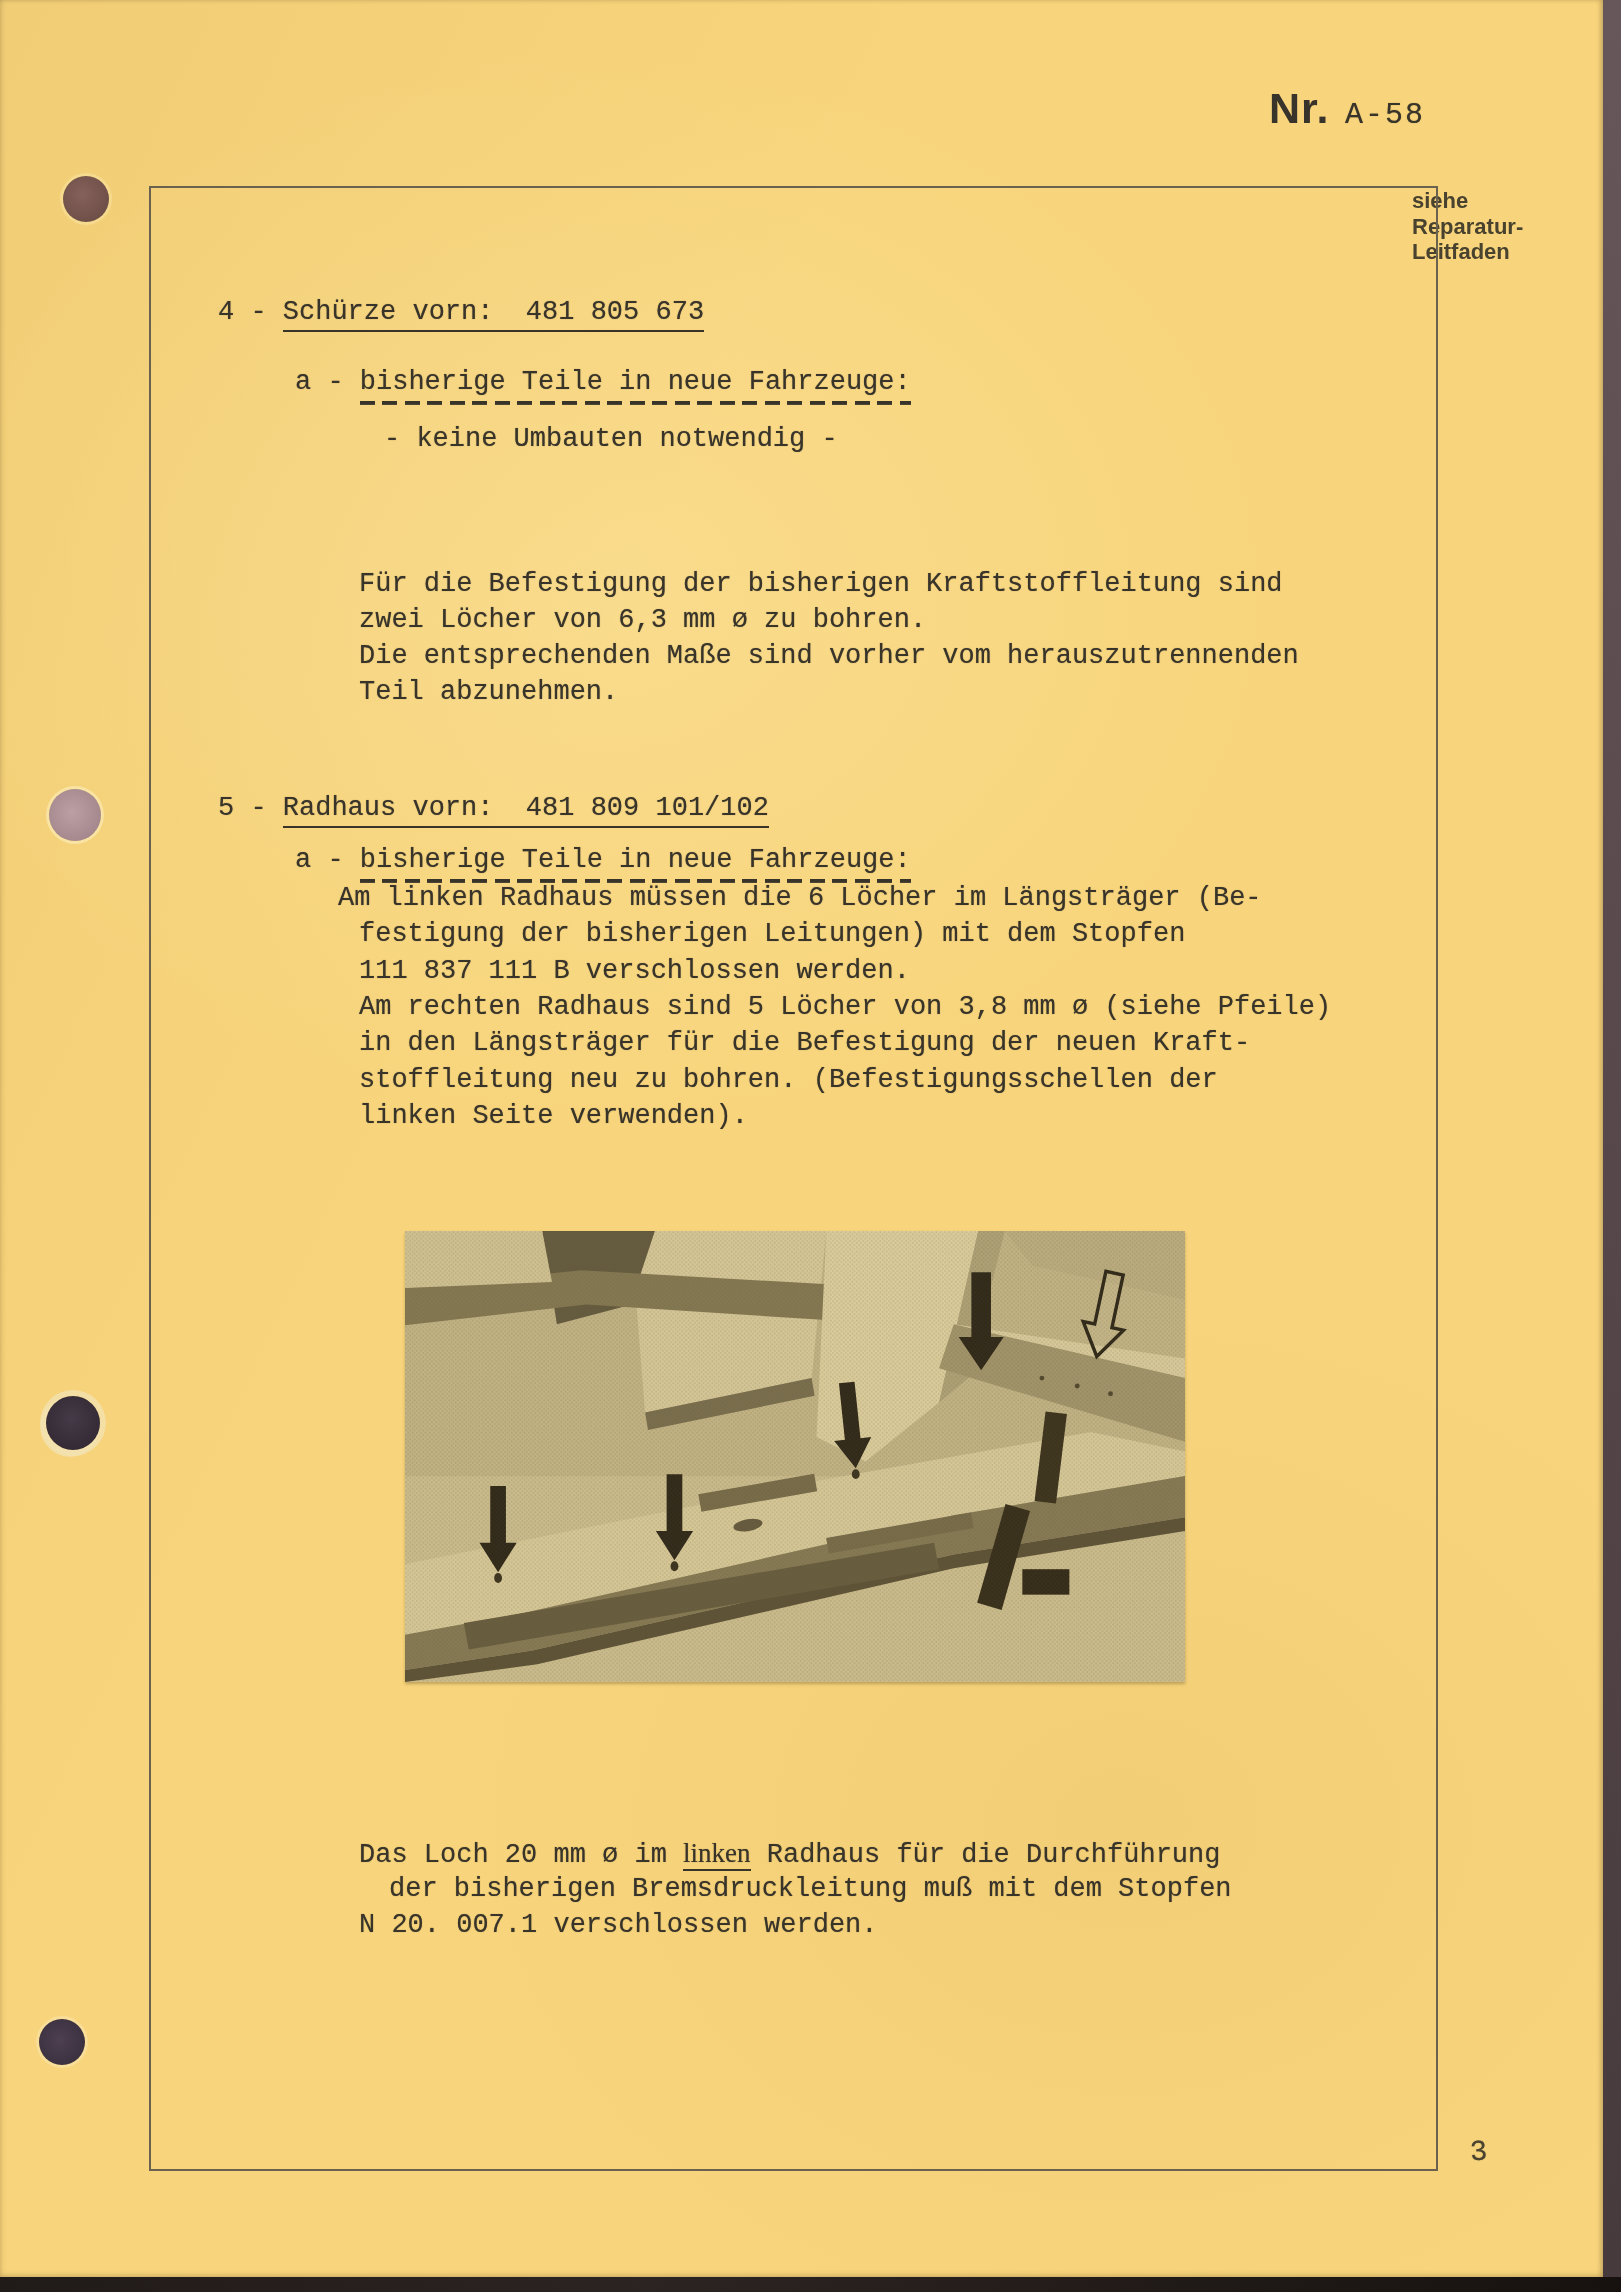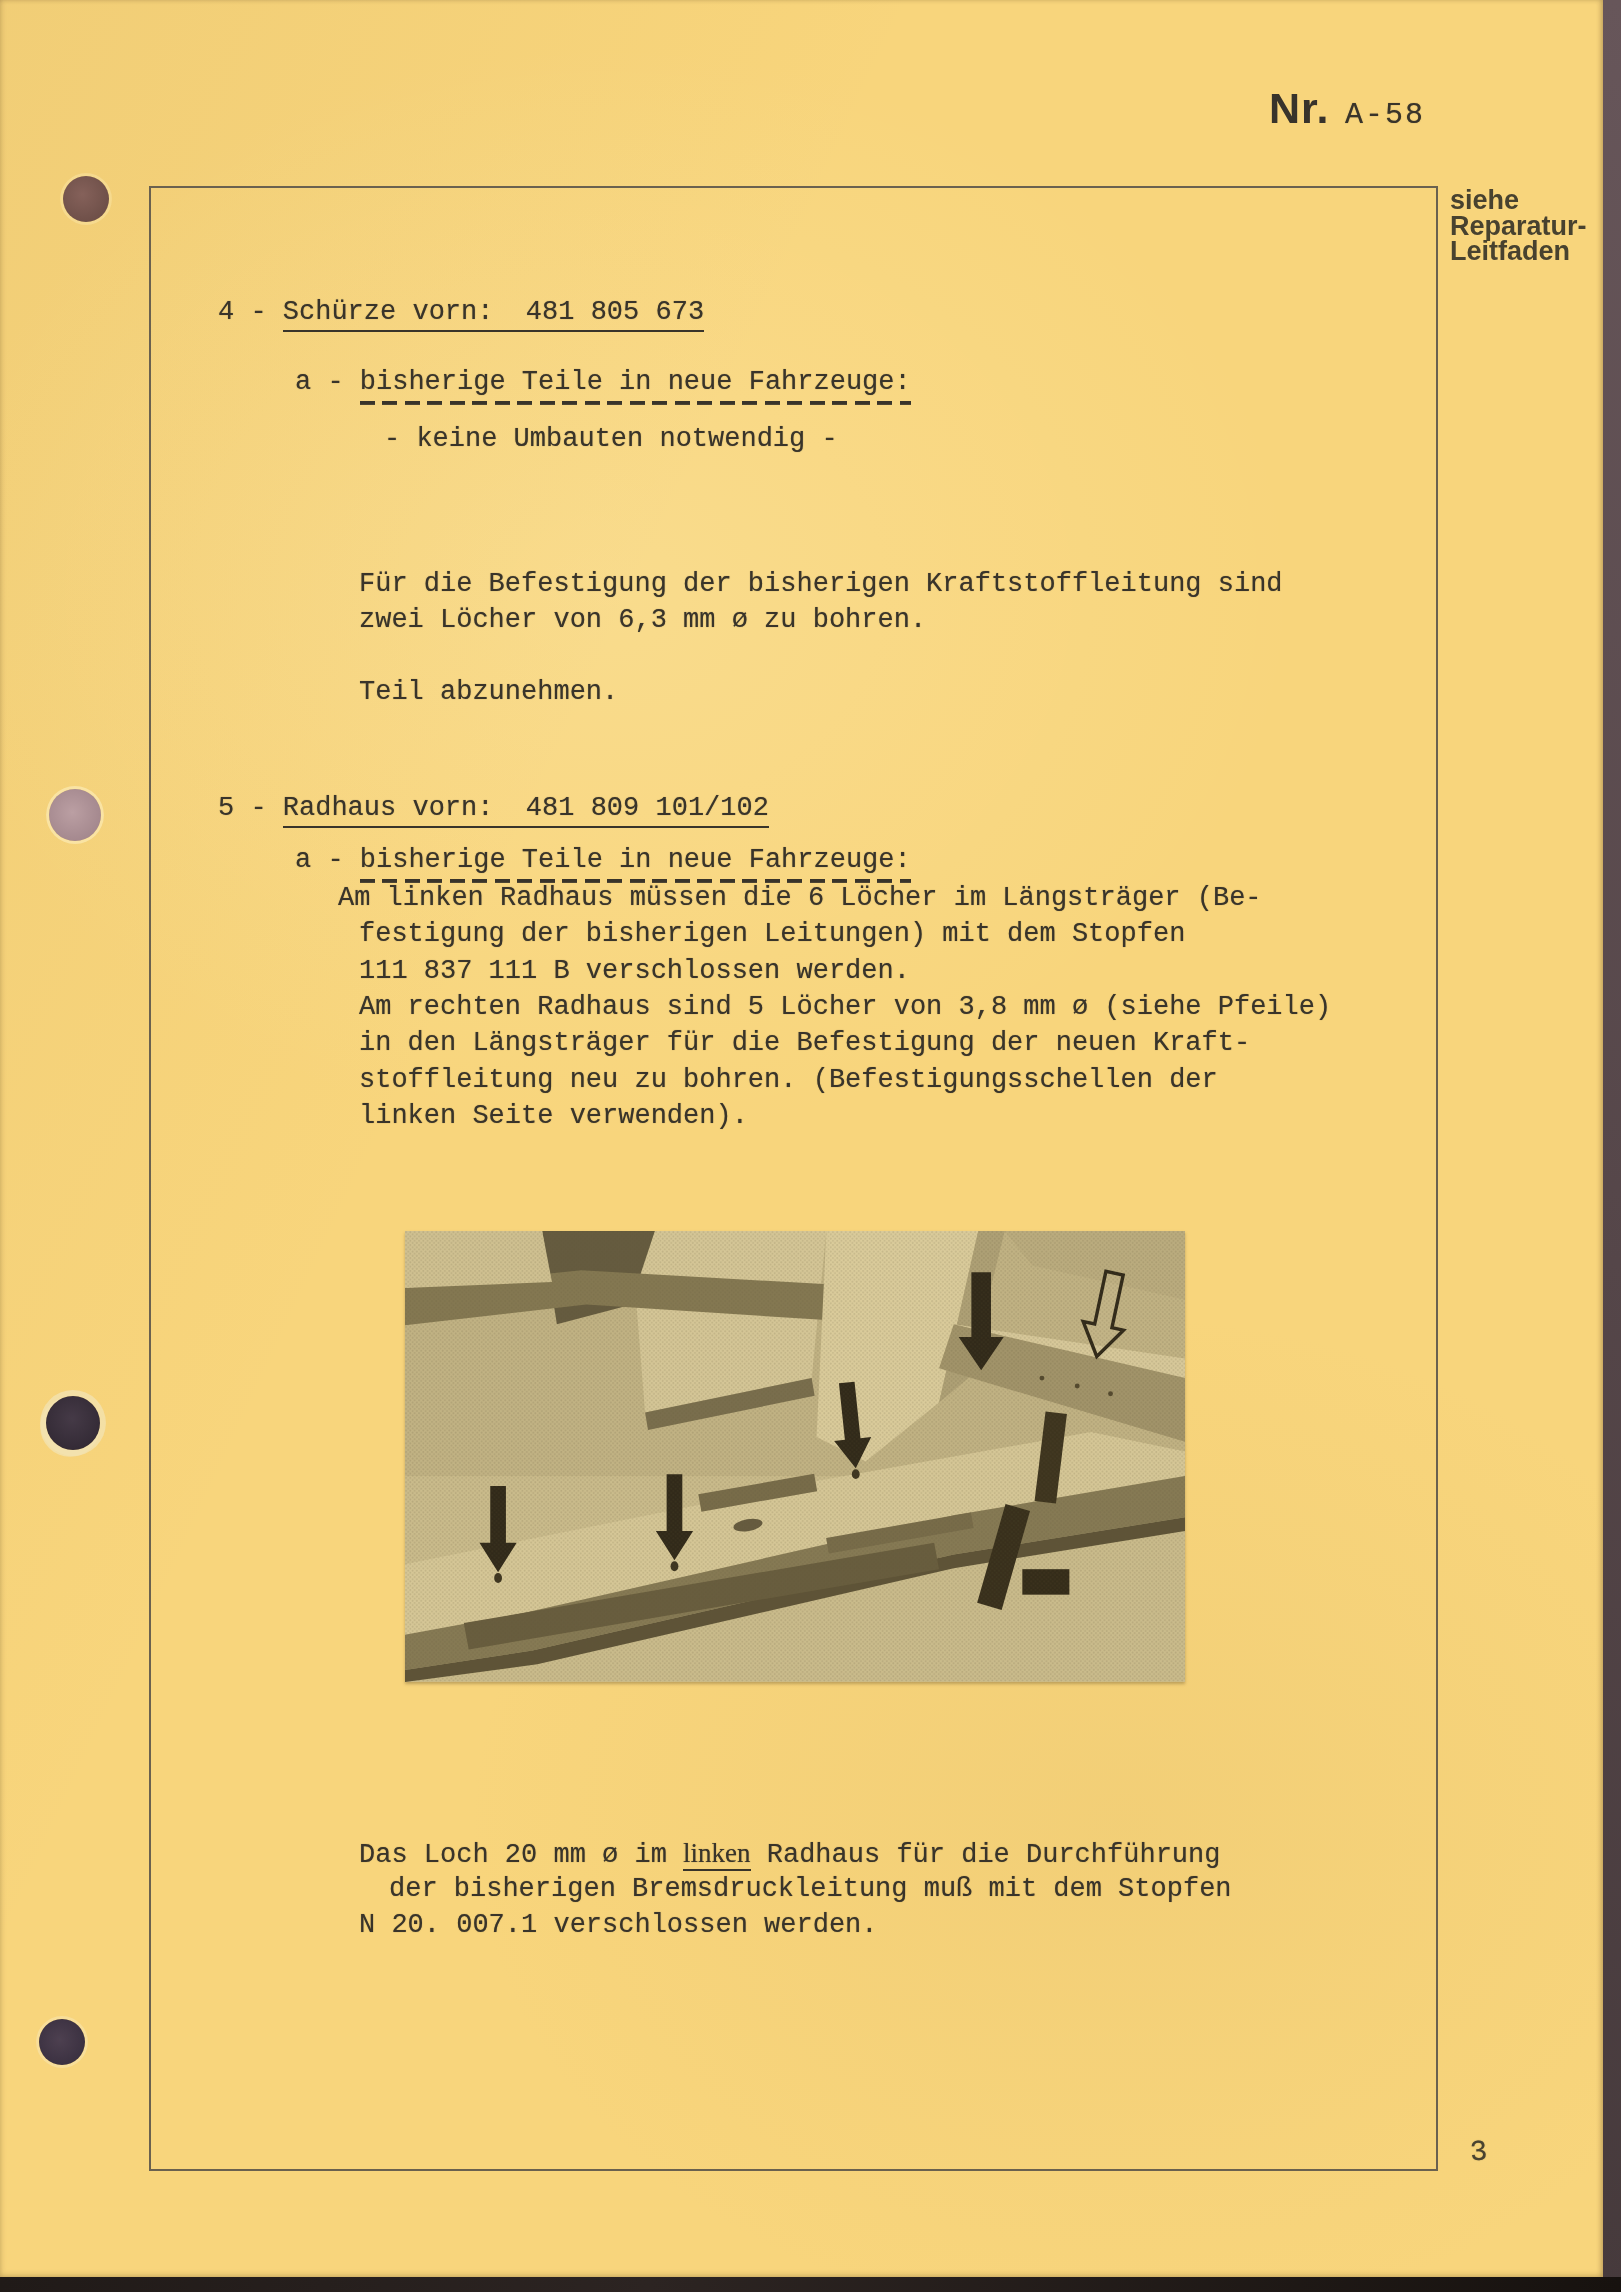--- a/index.html
+++ b/index.html
@@ -27,23 +27,23 @@
   .u-solid{border-bottom:2.9px solid #39342a;padding-bottom:2.9px;}
   .u-dash{background:repeating-linear-gradient(to right,#39342a 0 14.7px,rgba(0,0,0,0) 14.7px 22.5px)
           bottom left / 100% 3.9px no-repeat;padding-bottom:7.8px;}
   .u-word{border-bottom:2.9px solid #39342a;padding-bottom:1px;font-family:Liberation Serif, serif;}
   
   .doc-number{position:absolute;left:1257px;top:84px;display:flex;align-items:baseline;}
   .doc-number .nr{font-family:"Liberation Sans","DejaVu Sans",sans-serif;font-weight:700;
                   font-size:43px;color:#38332b;letter-spacing:1px;margin-left:12px;}
   .doc-number .val{font-size:30px;color:#39342a;margin-left:15.7px;letter-spacing:2px;
                    text-shadow:0 0 1px rgba(57,52,42,.55);}
-  .margin-note{position:absolute;left:1450px;top:188px;
+  .margin-note{position:absolute;left:1412px;top:188px;
                font-family:"Liberation Sans","DejaVu Sans",sans-serif;font-weight:700;
-               font-size:27px;line-height:25.5px;color:#48422f;}
+               font-size:22px;line-height:25.5px;color:#48422f;}
   .content-box{position:absolute;left:149px;top:186px;width:1285px;height:1981px;
                border:2px solid #6a614f;}
   .page-number{position:absolute;left:1470px;top:2135px;font-size:29px;color:#4a4330;
                transform:rotate(-4deg);}
   
   .hole{position:absolute;border-radius:50%;}
   .hole1{left:63px;top:176px;width:46px;height:46px;
          background:radial-gradient(circle at 42% 40%,#85615a,#6f5049 70%);
          box-shadow:0 0 0 2.9px rgba(250,230,170,.45);}
   .hole2{left:49px;top:789px;width:52px;height:52px;
@@ -85,20 +85,21 @@
     <div class="hole hole3"></div>
     <div class="hole hole4"></div>
 
     <div class="line tw" style="left:218px;top:294px;"><span>4 - </span><span class="u-solid">Schürze vorn:  481 805 673</span></div>
 
     <div class="line tw" style="left:295px;top:364px;"><span>a - </span><span class="u-dash">bisherige Teile in neue Fahrzeuge:</span></div>
     <div class="line tw" style="left:384px;top:421px;">- keine Umbauten notwendig -</div>
 
     <div class="line tw" style="left:359px;top:566px;">Für die Befestigung der bisherigen Kraftstoffleitung sind</div>
     <div class="line tw" style="left:359px;top:602px;">zwei Löcher von 6,3 mm ø zu bohren.</div>
+    <div class="line tw" style="left:359px;top:638px;">Die entsprechenden Maße sind vorher vom herauszutrennenden</div>
     <div class="line tw" style="left:359px;top:674px;">Teil abzunehmen.</div>
 
     <div class="line tw" style="left:218px;top:790px;"><span>5 - </span><span class="u-solid">Radhaus vorn:  481 809 101/102</span></div>
 
     <div class="line tw" style="left:295px;top:842px;"><span>a - </span><span class="u-dash">bisherige Teile in neue Fahrzeuge:</span></div>
     <div class="line tw" style="left:338px;top:880px;">Am linken Radhaus müssen die 6 Löcher im Längsträger (Be-</div>
     <div class="line tw" style="left:359px;top:916px;">festigung der bisherigen Leitungen) mit dem Stopfen</div>
     <div class="line tw" style="left:359px;top:953px;text-align:right;">111 837 111 B verschlossen werden.</div>
     <div class="line tw" style="left:359px;top:989px;">Am rechten Radhaus sind 5 Löcher von 3,8 mm ø (siehe Pfeile)</div>
     <div class="line tw" style="left:359px;top:1025px;">in den Längsträger für die Befestigung der neuen Kraft-</div>

